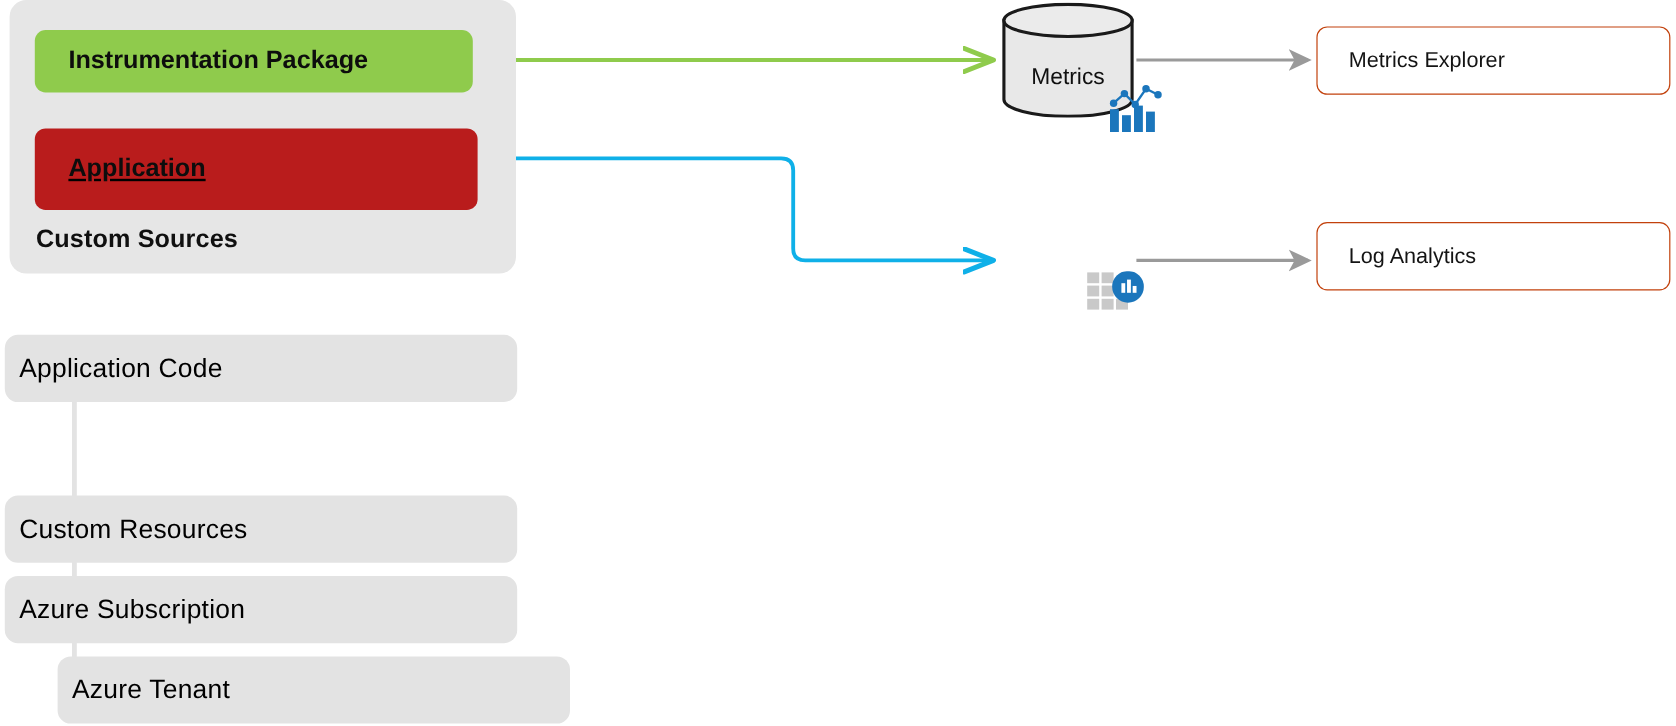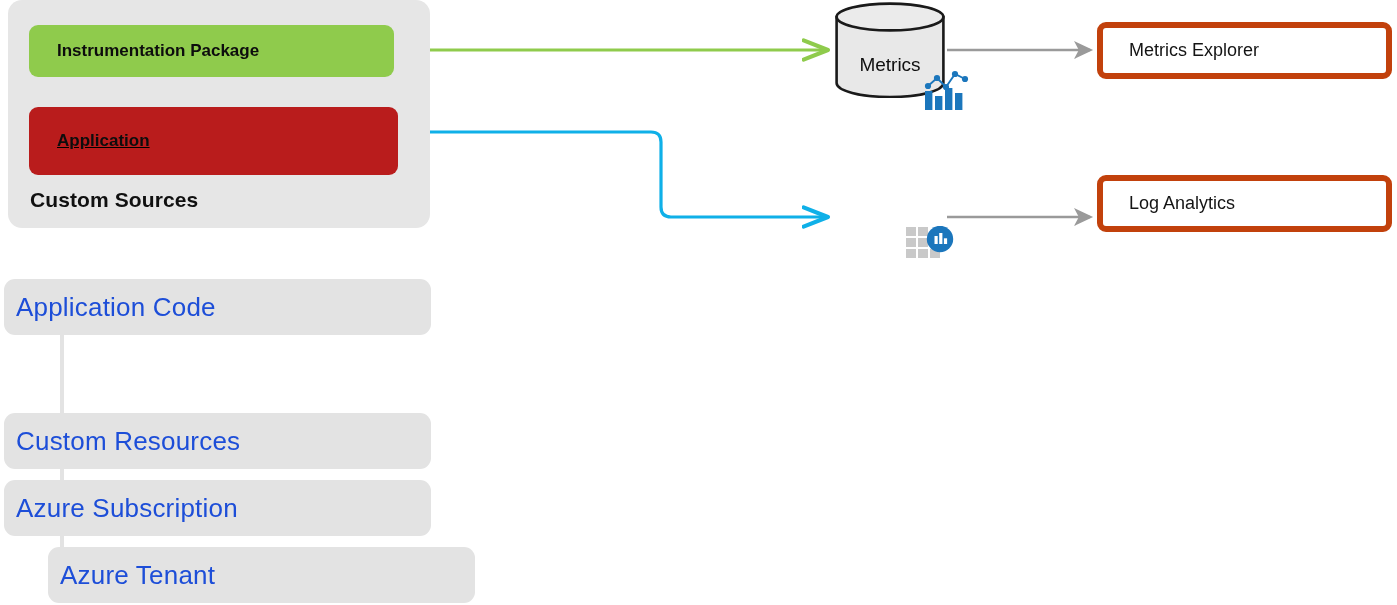--- a/index.html
+++ b/index.html
@@ -42,21 +42,21 @@
   }
 
   .src-box {
     position: absolute;
     border-radius: 9px;
     display: flex;
     align-items: center;
     box-sizing: border-box;
   }
   .src-box .src-label {
-    font-size: 17px;
+    font-size: 21px;
     color: #0d0d0d;
     font-weight: bold;
     padding-left: 28px;
     white-space: nowrap;
   }
   .src-box.green {
     left: 29px;
     top: 25px;
     width: 365px;
     height: 52px;
@@ -85,22 +85,22 @@
     left: 4px;
     width: 427px;
     height: 56px;
     background: #e3e3e3;
     border-radius: 11px;
     display: flex;
     align-items: center;
     box-sizing: border-box;
   }
   .ghost-box .ghost-label {
-    font-size: 26px;
-    color: #1d4ed8;
+    font-size: 22px;
+    color: #000000;
     padding-left: 12px;
     white-space: nowrap;
     letter-spacing: 0.2px;
   }
 
   
   .cylinder {
     position: absolute;
     width: 112px;
     height: 96px;
@@ -120,21 +120,21 @@
   .cyl-icon {
     position: absolute;
     pointer-events: none;
   }
 
   
   .dest-box {
     position: absolute;
     height: 57px;
     background: #ffffff;
-    border: 6px solid #c2410c;
+    border: 1px solid #c2410c;
     border-radius: 9px;
     display: flex;
     align-items: center;
     box-sizing: border-box;
   }
   .dest-box .dest-label {
     font-size: 18px;
     color: #141414;
     padding-left: 26px;
     white-space: nowrap;
@@ -245,17 +245,17 @@
     <circle cx="35" cy="13" r="13.2" fill="#1b76bc"></circle>
     <rect x="29.5" y="10" width="3.2" height="8" fill="#ffffff"></rect>
     <rect x="34.2" y="7" width="3.2" height="11" fill="#ffffff"></rect>
     <rect x="38.9" y="12.3" width="3.2" height="5.7" fill="#ffffff"></rect>
   </svg>
 
   <div class="dest-box" style="left:1097px; top:22px; width:295px;">
     <span class="dest-label">Metrics Explorer</span>
   </div>
 
-  <div class="dest-box" style="left:1097px; top:175px; width:295px;">
+  <div class="dest-box" style="left:1097px; top:185px; width:295px;">
     <span class="dest-label">Log Analytics</span>
   </div>
 
 </div>
 
 </body></html>

